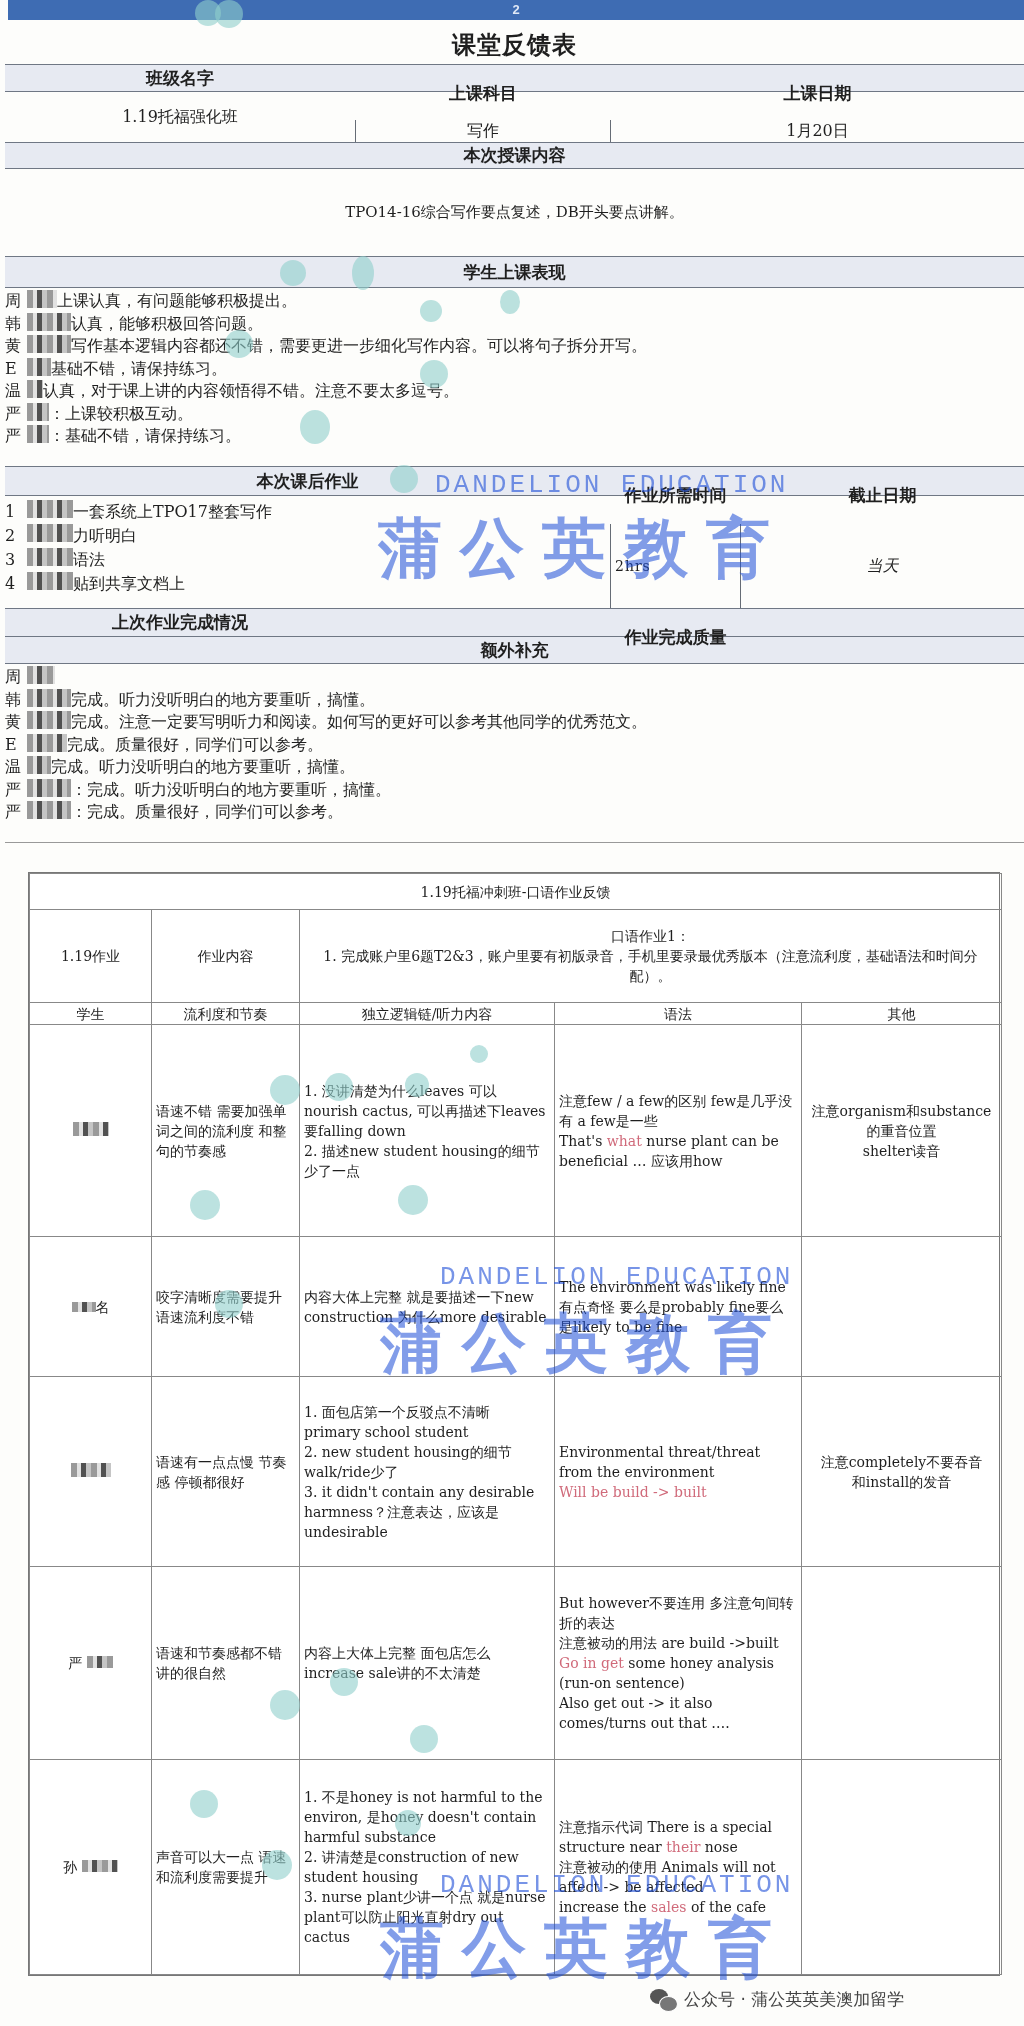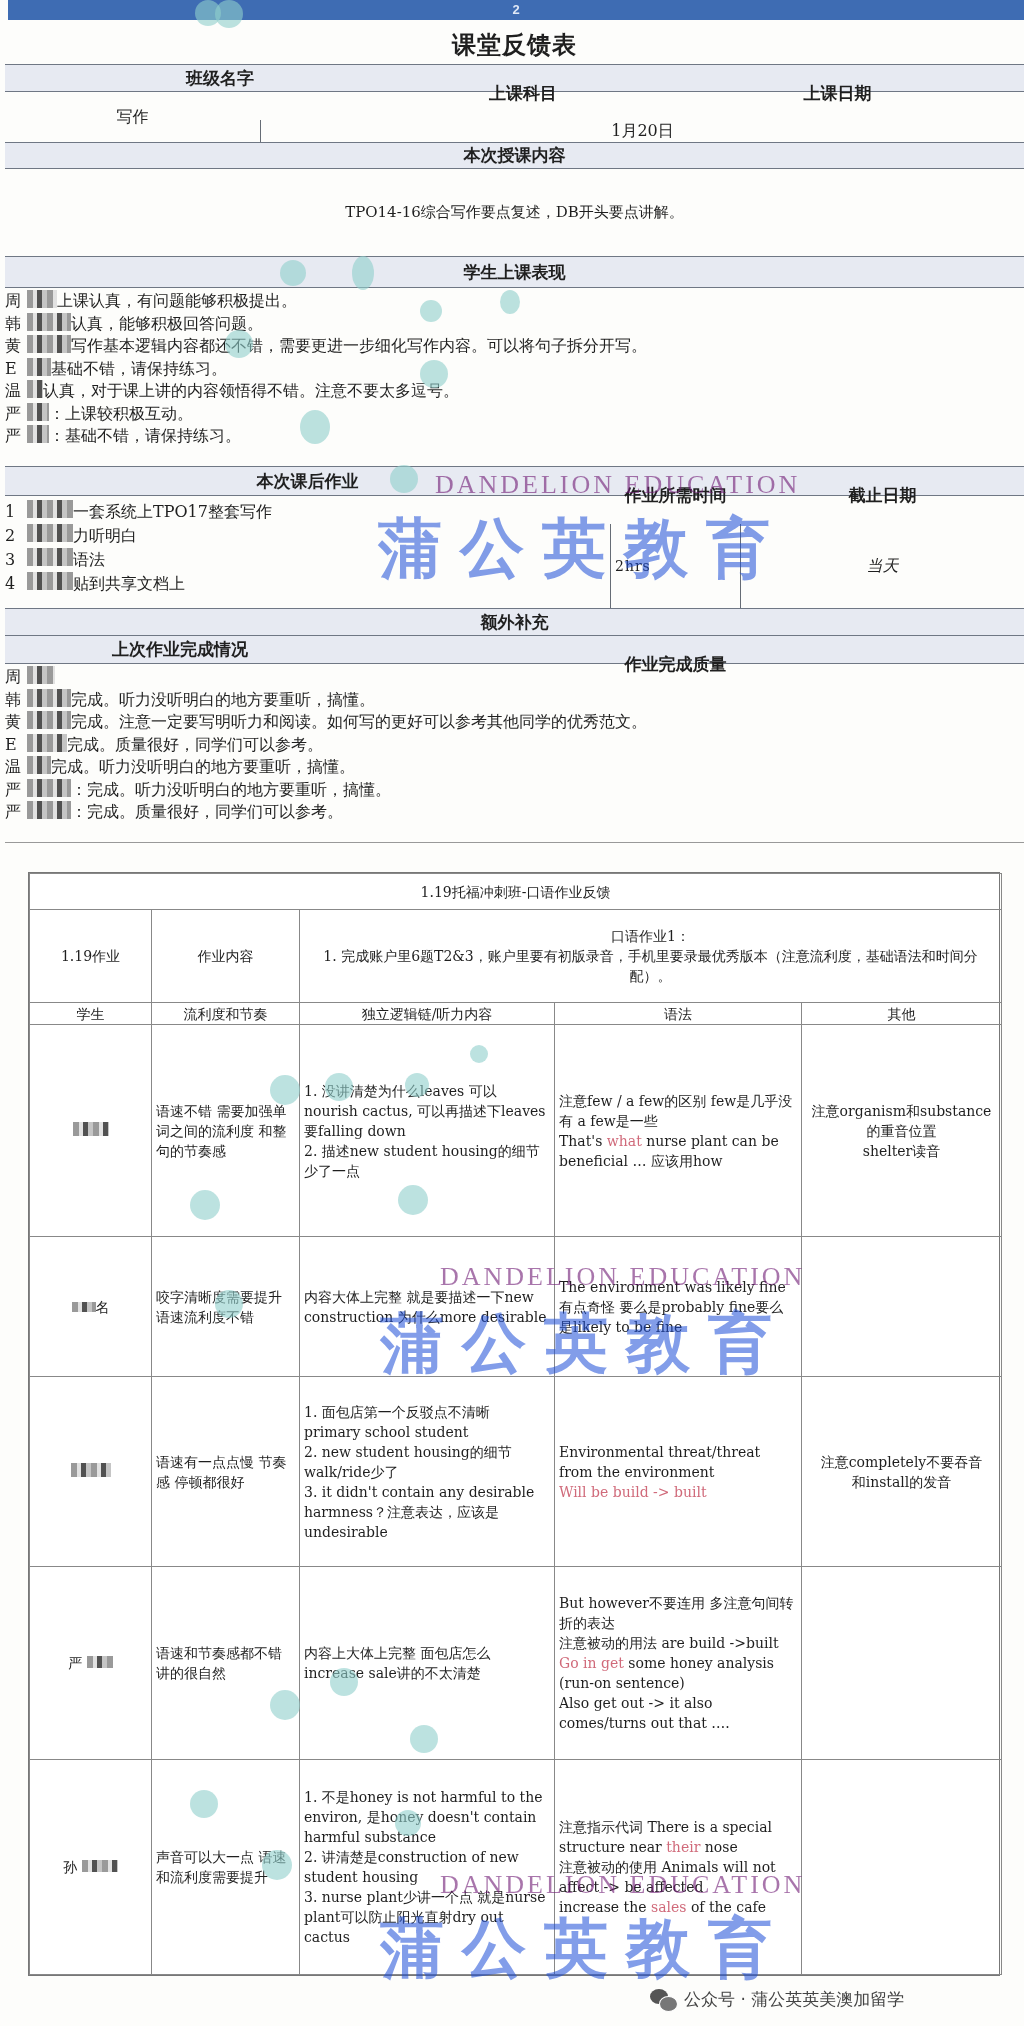--- a/index.html
+++ b/index.html
@@ -17,21 +17,21 @@
   .row { display:flex; border-bottom:1.5px solid #6f7784; }
   .hdr { background:#e7eaf2; font-weight:bold; font-size:17px; text-align:center; }
   .cell { box-sizing:border-box; display:flex; align-items:center; justify-content:center; }
   .cell + .cell { border-left:1px solid #666c75;margin-top:28px; }
   .textblock { padding:2px 0 0 0; font-size:16px; line-height:22.5px; }
   .textblock .ln { white-space:nowrap; display:flex; }
   .redact { display:inline-block; background:repeating-linear-gradient(90deg,#888 0 6px,#ddd 6px 10px,#333 10px 15px,#bbb 15px 20px); opacity:.85; }
   .lbl { display:inline-block; width:22px; }
   
   .wm-cn { font-family:"DejaVu Sans",sans-serif; font-weight:bold; color:#1d4ed8; opacity:.55; letter-spacing:18px; pointer-events:none; white-space:nowrap; }
-  .wm-en { font-family:Liberation Serif, serif; color:#701a75; opacity:.6; letter-spacing:3px; pointer-events:none; white-space:nowrap; }
+  .wm-en { font-family:Liberation Mono, monospace; color:#1d4ed8; opacity:.6; letter-spacing:3px; pointer-events:none; white-space:nowrap; }
   .dot { position:absolute; border-radius:50%; background:#8fcfcc; opacity:.6; pointer-events:none; }
   
   .t2 { left:28px; top:872px; width:972px; border:1.5px solid #777; background:#fff; font-size:14px; }
   .t2 table { border-collapse:collapse; width:100%; table-layout:fixed; }
   .t2 td { border:1px solid #888; padding:0 4px; vertical-align:middle; line-height:20px; }
   .t2 .c { text-align:center; }
   .red { color:#d06a7a; }
   .footer { left:650px; top:1988px; font-family:"DejaVu Sans",sans-serif; font-size:17px; color:#444; display:flex; align-items:center; gap:6px; }
   .wechat { width:28px; height:22px; position:relative; }
   .wechat .b1 { position:absolute; left:0; top:0; width:18px; height:15px; border-radius:50%; background:#555; }
@@ -40,26 +40,27 @@
 </head>
 <body>
 
 <div class="abs topbar">
   <span>2</span>
 </div>
 
 <div class="abs sheet1">
   <div class="title1">课堂反馈表</div>
 
-  <div class="row hdr" style="height:26px;border-top:1.5px solid #6f7784;padding-left:40px;">
+  <div class="row hdr" style="height:26px;border-top:1.5px solid #6f7784;">
     <div class="cell" style="width:350px">班级名字</div>
     <div class="cell" style="width:255px">上课科目</div>
     <div class="cell" style="flex:1">上课日期</div>
   </div>
   <div class="row" style="height:50px;font-size:16px;">
+    <div class="cell" style="width:350px">1.19托福强化班</div>
     <div class="cell" style="width:255px">写作</div>
     <div class="cell" style="flex:1">1月20日</div>
   </div>
 
   <div class="row hdr" style="height:25px;">
     <div class="cell" style="flex:1">本次授课内容</div>
   </div>
   <div class="row" style="height:87px;font-size:15px;border-bottom:none;">
     <div class="cell" style="flex:1">TPO14-16综合写作要点复述，DB开头要点讲解。</div>
   </div>
@@ -130,29 +131,29 @@
       <div class="ln">
           <span class="lbl">4</span>
           <span class="redact" style="width:46px;height:18px"></span>
           <span>贴到共享文档上</span>
         </div>
     </div>
     <div class="cell" style="width:130px;justify-content:flex-start;padding-left:4px;font-size:14px;letter-spacing:1px;">2hrs</div>
     <div class="cell" style="flex:1;font-size:16px;font-style:italic;">当天</div>
   </div>
 
-  <div class="row hdr" style="height:26px;">
-    <div class="cell" style="flex:1">额外补充</div>
-  </div>
-
   <div class="row hdr" style="height:27px;">
     <div class="cell" style="width:350px">上次作业完成情况</div>
     <div class="cell" style="width:255px;background:#fff"></div>
     <div class="cell" style="width:130px">作业完成质量</div>
     <div class="cell" style="flex:1;background:#fff"></div>
+  </div>
+
+  <div class="row hdr" style="height:26px;">
+    <div class="cell" style="flex:1">额外补充</div>
   </div>
   <div class="textblock" style="height:176px;border-bottom:1.5px solid #999;">
     <div class="ln">
         <span class="lbl">周</span>
         <span class="redact" style="width:28px;height:18px"></span>
       </div>
     <div class="ln">
         <span class="lbl">韩</span>
         <span class="redact" style="width:44px;height:18px"></span>
         <span>完成。听力没听明白的地方要重听，搞懂。</span>

